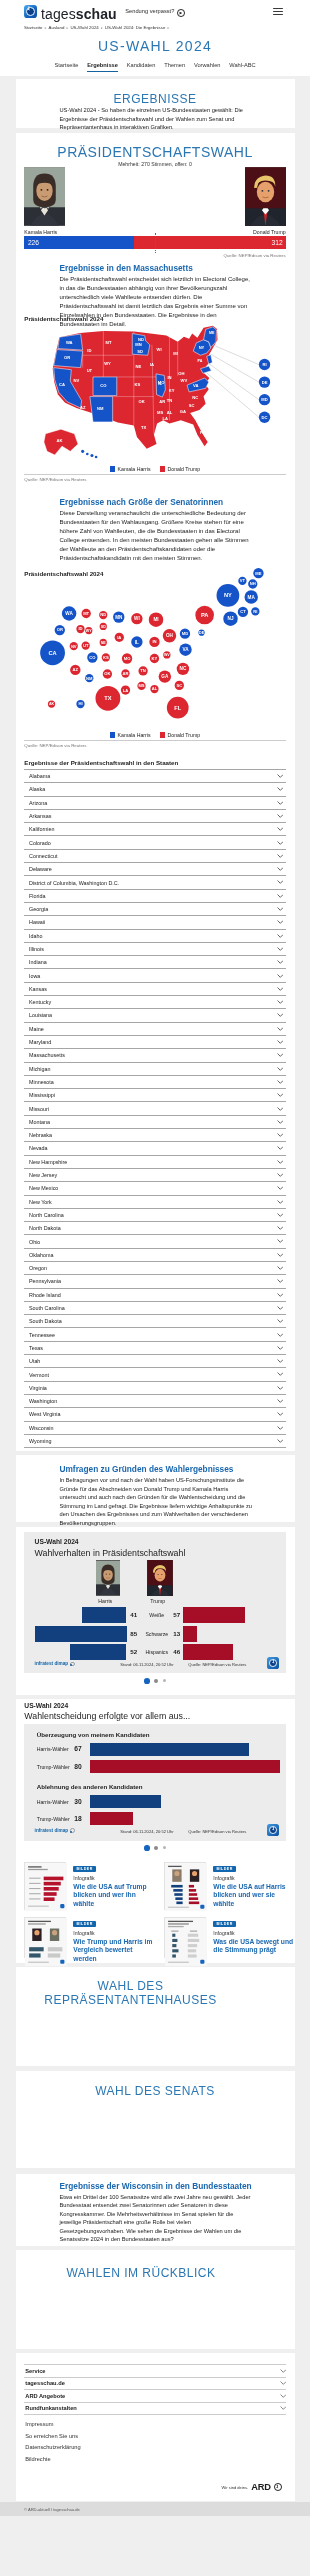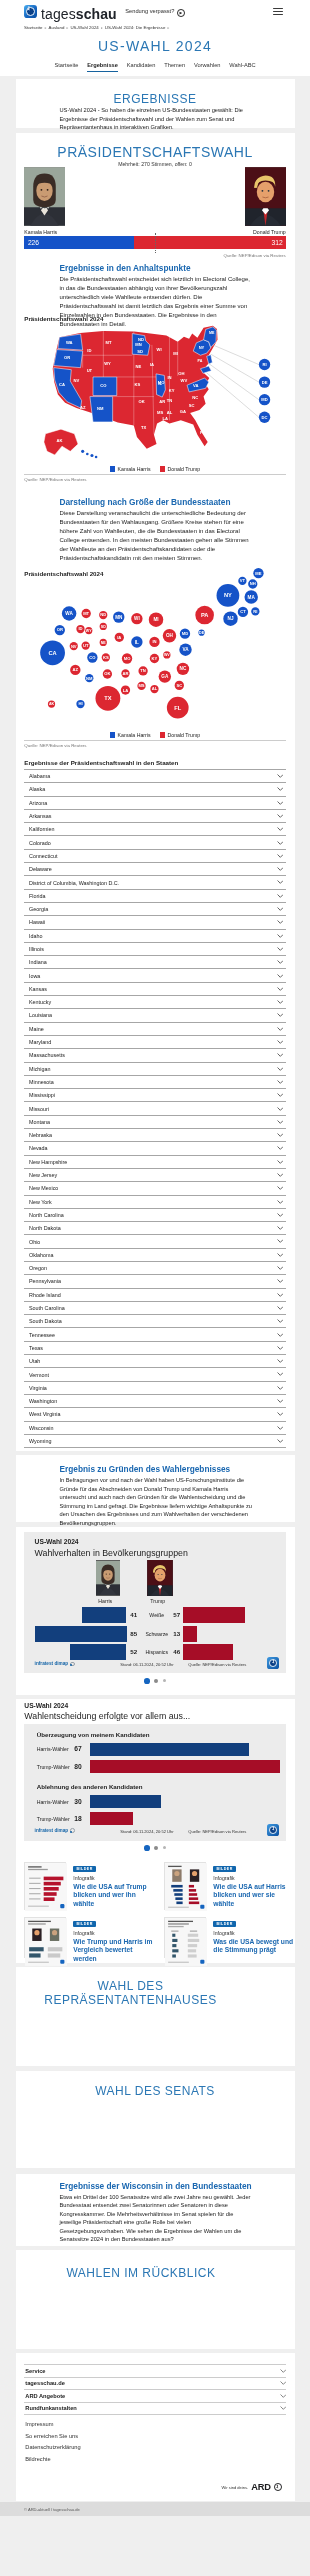--- a/index.html
+++ b/index.html
@@ -175,21 +175,21 @@
   <div class="cname" style="left:8.8px;top:96px">Kamala Harris</div>
   <div class="cname" style="right:8.8px;top:96px">Donald Trump</div>
 
   <div class="evbar" style="top:103px" id="evbar">
     <div class="seg left" id="ev-left" style="width: 110px; background: rgb(21, 83, 200);">226</div>
     <div class="seg right" id="ev-right" style="width: 152px; background: rgb(220, 39, 49);">312</div>
     <div class="majline" id="majline" style="left: 131px;"></div>
   </div>
   <div class="quelle abs" style="top:120px;right:8.8px">Quelle: NEP/Edison via Reuters</div>
 
-  <h3 class="h-link abs" style="top:130px;left:44px">Ergebnisse in den Anhaltspunkte</h3>
+  <h3 class="h-link abs" style="top:130px;left:44px">Ergebnisse in den Massachusetts</h3>
   <p class="para abs" style="top:142px;left:44px;width:191px">Die Präsidentschaftswahl entscheidet sich letztlich im Electoral College, in das die Bundesstaaten abhängig von ihrer Bevölkerungszahl unterschiedlich viele Wahlleute entsenden dürfen. Die Präsidentschaftswahl ist damit letztlich das Ergebnis einer Summe von Einzelwahlen in den Bundesstaaten. Die Ergebnisse in den Bundesstaaten im Detail.</p>
 
   <div class="chart-label abs" style="top:182px;left:8.8px">Präsidentschaftswahl 2024</div>
   <div class="abs" style="top:191px;left:15.5px;width:248px;height:140px" id="usmap"><svg width="248" height="140" viewBox="0 0 480 270">
         <polygon fill="#dc2731" points="55,25 95,17 140,13 200,14 262,22 284,34 296,24 306,28 312,18 322,26 334,7 352,3 360,9 361,30 352,46 344,60 350,70 340,80 334,94 345,104 338,116 344,126 334,140 338,154 326,166 308,172 318,186 332,212 342,228 336,236 322,214 314,194 290,186 268,192 256,186 244,192 238,214 243,232 224,241 205,218 199,196 168,190 138,179 112,170 88,162 66,152 52,136 45,112 42,86 48,55"></polygon>
         <path d="M140,13 L140,102" stroke="#fff" stroke-width="1" opacity=".55" fill="none"></path>
         <path d="M199,14 L199,195" stroke="#fff" stroke-width="1" opacity=".55" fill="none"></path>
         <path d="M234,40 L238,213" stroke="#fff" stroke-width="1" opacity=".55" fill="none"></path>
         <path d="M268,24 L268,186" stroke="#fff" stroke-width="1" opacity=".55" fill="none"></path>
         <path d="M100,60 L196,60" stroke="#fff" stroke-width="1" opacity=".55" fill="none"></path>
@@ -270,21 +270,21 @@
         <text x="452" y="183" font-size="8" font-weight="bold" fill="#fff" text-anchor="middle" font-family="Liberation Sans,sans-serif">DC</text>
       </svg></div>
 
   <div class="legend" style="top:333px">
     <span><span class="sw" id="sw-h1" style="background: rgb(21, 83, 200);"></span><span>Kamala Harris</span></span>
     <span><span class="sw" id="sw-t1" style="background: rgb(220, 39, 49);"></span><span>Donald Trump</span></span>
   </div>
   <div class="divider abs" style="top:341px;left:8.8px;width:262px"></div>
   <div class="quelle abs" style="top:344px;left:8.8px">Quelle: NEP/Edison via Reuters</div>
 
-  <h3 class="h-link abs" style="top:364px;left:44px">Darstellung nach Größe der Bundesstaaten</h3>
+  <h3 class="h-link abs" style="top:364px;left:44px">Ergebnisse nach Größe der Senatorinnen</h3>
   <p class="para abs" style="top:376px;left:44px;width:194px">Diese Darstellung veranschaulicht die unterschiedliche Bedeutung der Bundesstaaten für den Wahlausgang. Größere Kreise stehen für eine höhere Zahl von Wahlleuten, die die Bundesstaaten in das Electoral College entsenden. In den meisten Bundesstaaten gehen alle Stimmen der Wahlleute an den Präsidentschaftskandidaten oder die Präsidentschaftskandidatin mit den meisten Stimmen.</p>
 
   <div class="chart-label abs" style="top:437px;left:8.8px">Präsidentschaftswahl 2024</div>
   <div class="abs" style="top:425px;left:5.2px;width:269px;height:171px" id="bubblemap"><svg width="269" height="171" viewBox="0 0 520 330">
         <circle cx="93" cy="107" r="14" fill="#1553c8"></circle>
         <text x="93" y="110.15" font-size="9" font-weight="bold" fill="#fff" text-anchor="middle" font-family="Liberation Sans,sans-serif">WA</text>
         <circle cx="126" cy="107" r="9" fill="#dc2731"></circle>
         <text x="126" y="109.8" font-size="8" font-weight="bold" fill="#fff" text-anchor="middle" font-family="Liberation Sans,sans-serif">MT</text>
         <circle cx="159" cy="110" r="8" fill="#dc2731"></circle>
         <text x="159" y="112.8" font-size="8" font-weight="bold" fill="#fff" text-anchor="middle" font-family="Liberation Sans,sans-serif">ND</text>
@@ -747,28 +747,28 @@
       <div class="row">
         <span class="nm">Wyoming</span>
         <svg width="6.7" height="4.1" viewBox="0 0 13 8">
           <path d="M1 1 L6.5 6.5 L12 1" fill="none" stroke="#444" stroke-width="1.6"></path>
         </svg>
       </div>
     </div>
 </section>
 
 <section class="card" style="top:1455px;height:67px">
-  <h3 class="h-link abs" style="top:9.3px;left:44px">Ergebnis zu Gründen des Wahlergebnisses</h3>
+  <h3 class="h-link abs" style="top:9.3px;left:44px">Umfragen zu Gründen des Wahlergebnisses</h3>
   <p class="para abs" style="top:21px;left:44px;width:194px;font-size:5.7px">In Befragungen vor und nach der Wahl haben US-Forschungsinstitute die Gründe für das Abschneiden von Donald Trump und Kamala Harris untersucht und auch nach den Gründen für die Wahlentscheidung und die Stimmung im Land gefragt. Die Ergebnisse liefern wichtige Anhaltspunkte zu den Ursachen des Ergebnisses und zum Wahlverhalten der verschiedenen Bevölkerungsgruppen.</p>
 </section>
 
 <section class="card" style="top:1527px;height:168px">
   <div class="chart-card" style="top:5.2px;height:141px">
     <div class="cc-kicker" style="top:6.2px">US-Wahl 2024</div>
-    <div class="cc-title" style="top:15.5px">Wahlverhalten in Bevölkerungsgruppen</div>
+    <div class="cc-title" style="top:15.5px">Wahlverhalten in Präsidentschaftswahl</div>
     <div class="mini-photo" style="left:72px;top:28px;width:24px;height:36px" id="mini-harris"><svg width="24" height="36" viewBox="0 0 80 114">
     <rect width="80" height="114" fill="#9aa69b"></rect>
           <rect width="80" height="114" fill="url(#g0)" opacity="0"></rect>
     <rect x="0" y="78" width="80" height="36" fill="#2c2f36"></rect>
     <path d="M12 114 Q40 66 68 114 Z" fill="#32353d"></path>
     <path d="M33 84 L40 94 L47 84 L44 80 L36 80 Z" fill="#e9e4da"></path>
     <path d="M18 38 Q18 12 40 12 Q62 12 62 38 L62 64 Q62 78 40 78 Q18 78 18 64 Z" fill="#3a2c26"></path>
     <ellipse cx="40" cy="46" rx="16" ry="20" fill="#c99b72"></ellipse>
     <path d="M24 36 Q28 22 40 22 Q52 22 56 36 Q52 30 40 30 Q28 30 24 36Z" fill="#3a2c26"></path>
     <circle cx="34" cy="44" r="1.8" fill="#2b1d16"></circle>

